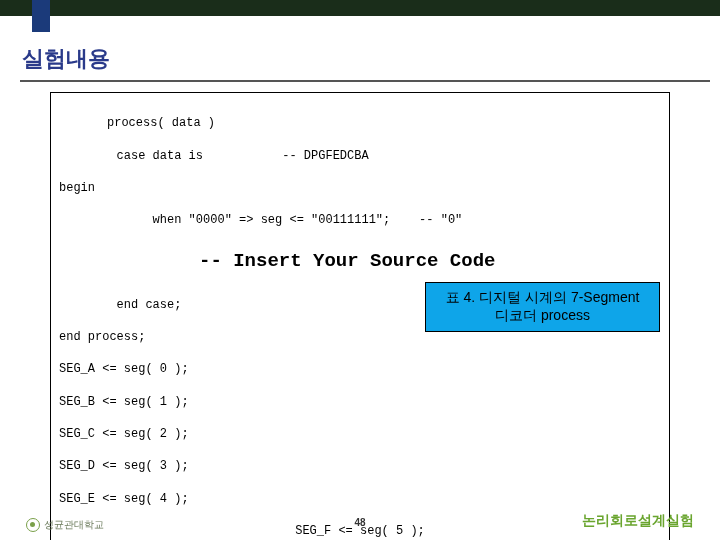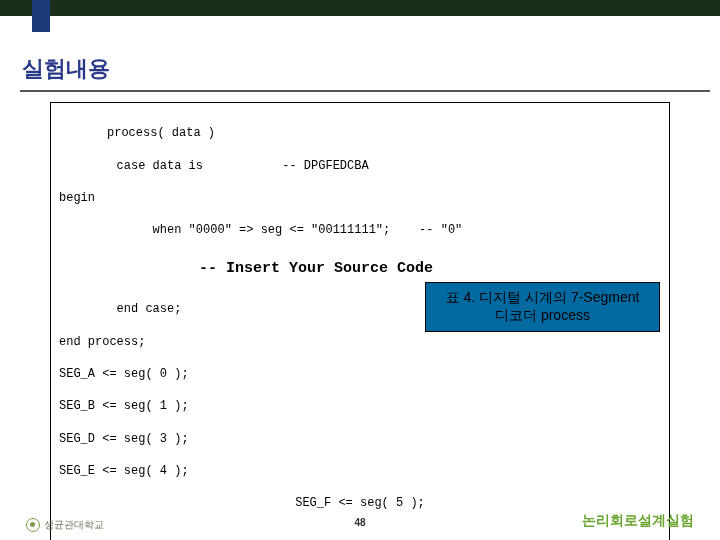--- a/index.html
+++ b/index.html
@@ -23,55 +23,55 @@
     left: 32px;
     top: 0;
     width: 18px;
     height: 32px;
     background: #1b3a7a;
   }
   .title {
     font-size: 22px;
     font-weight: bold;
     color: #2a3a8a;
-    padding: 38px 0 4px 22px;
+    padding: 28px 0 4px 22px;
     position: relative;
   }
   .title-underline {
     height: 2px;
     background: #555;
     margin: 2px 10px 0 20px;
   }
   .code-box {
     border: 1.5px solid #000;
     margin: 10px 50px 6px 50px;
     padding: 6px 8px 6px 8px;
     font-family: "Courier New", monospace;
     font-size: 12px;
     line-height: 1.35;
     white-space: pre;
     position: relative;
   }
   .insert-line {
     font-family: "Courier New", monospace;
-    font-size: 15px;
+    font-size: 19px;
     font-weight: bold;
     margin: 4px 0 6px 0;
     padding-left: 140px;
   }
   .caption-box {
     position: absolute;
     right: 60px;
     top: 282px;
     width: 235px;
     border: 1.5px solid #000;
     padding: 6px 8px;
     text-align: center;
     font-size: 14px;
-    background: #0369a1;
+    background: #0ea5e9;
   }
   .footer {
     position: absolute;
     bottom: 8px;
     left: 0;
     width: 100%;
     height: 24px;
   }
   .footer-left {
     position: absolute;
@@ -128,20 +128,21 @@
 <div class="code-box">
 <span style="display: block; margin-left: 48px;">process( data )</span>
 <span style="display: block;"><span>        case data is</span>           <span>-- DPGFEDCBA</span></span>
 <span style="display: block;">begin</span>
 <span style="display: block;"><span>             when "0000" =&gt; seg &lt;= "00111111";</span>    <span>-- "0"</span></span>
 <div class="insert-line">-- Insert Your Source Code</div>
 <span style="display: block;">        end case;</span>
 <span style="display: block;">end process;</span>
 <span style="display: block;">SEG_A &lt;= seg( 0 );</span>
 <span style="display: block;">SEG_B &lt;= seg( 1 );</span>
+<span style="display: block;">SEG_C &lt;= seg( 2 );</span>
 <span style="display: block;">SEG_D &lt;= seg( 3 );</span>
 <span style="display: block;">SEG_E &lt;= seg( 4 );</span>
 <span style="display: block; text-align: center;">SEG_F &lt;= seg( 5 );</span>
 
 
 </div>
 
 <div class="caption-box">
   <div>표 4. 디지털 시계의 7-Segment</div>
   <div>디코더 process</div>

